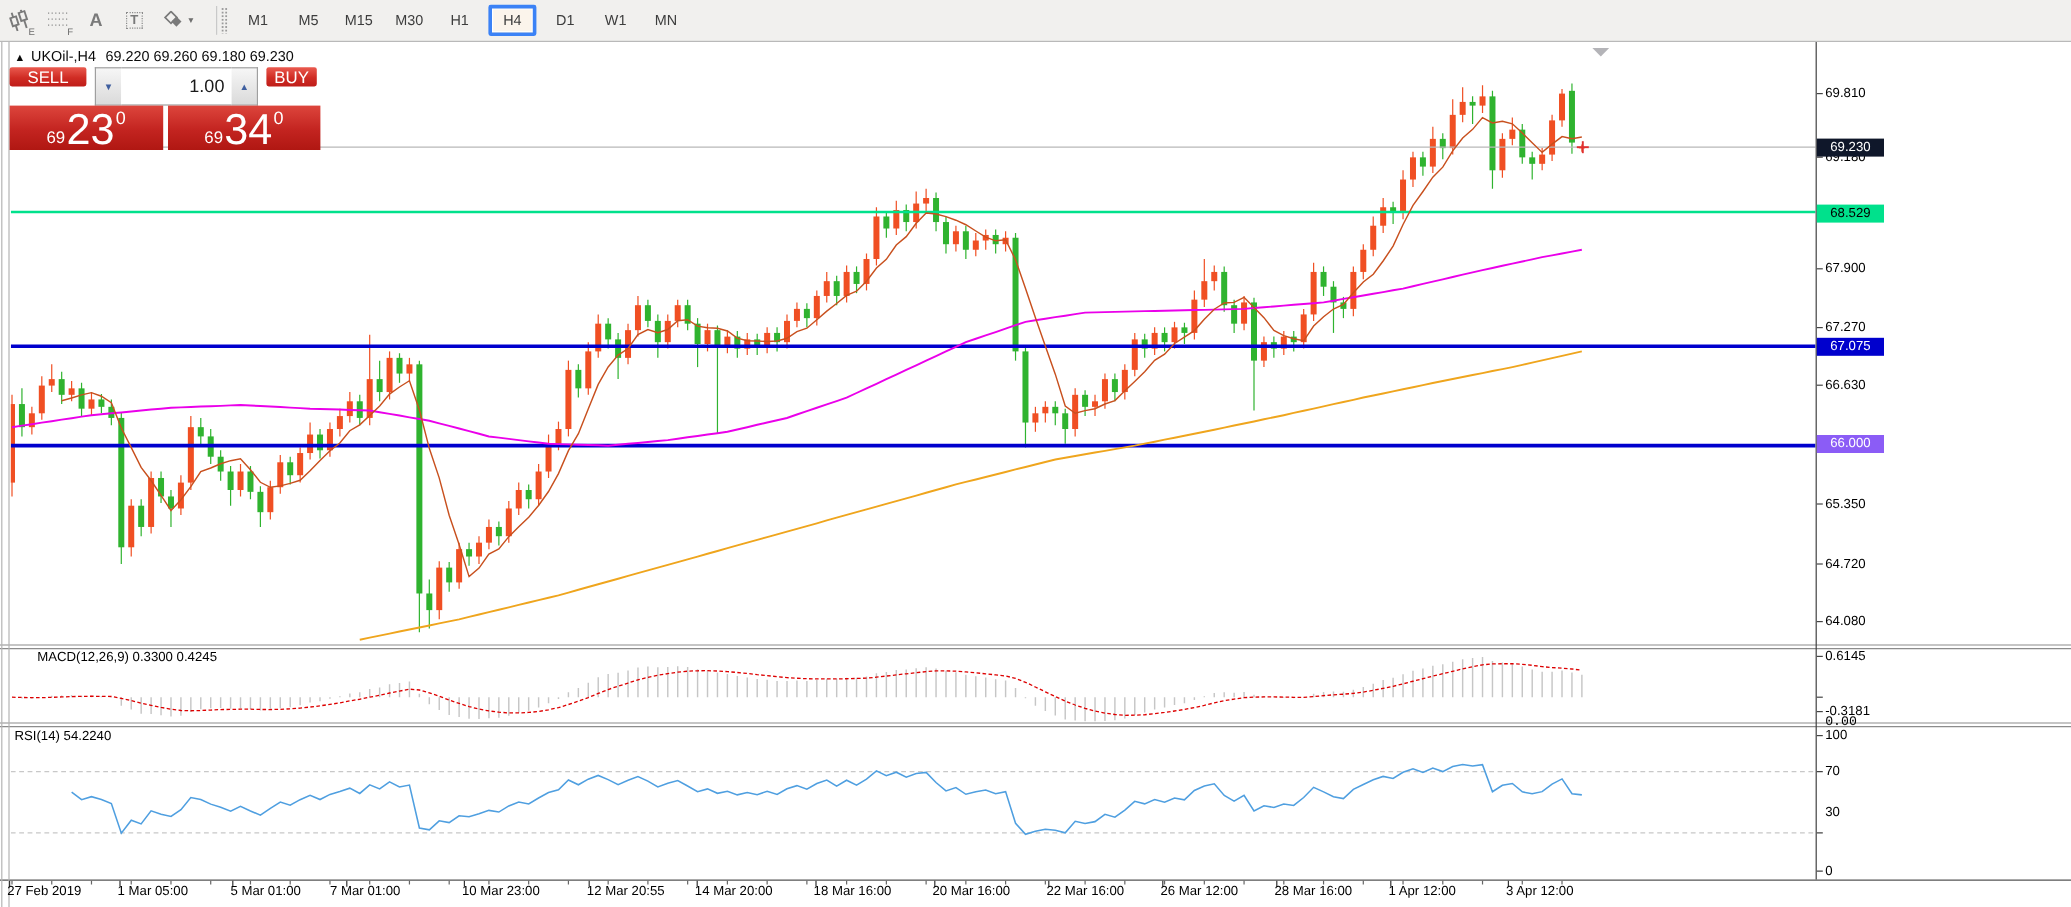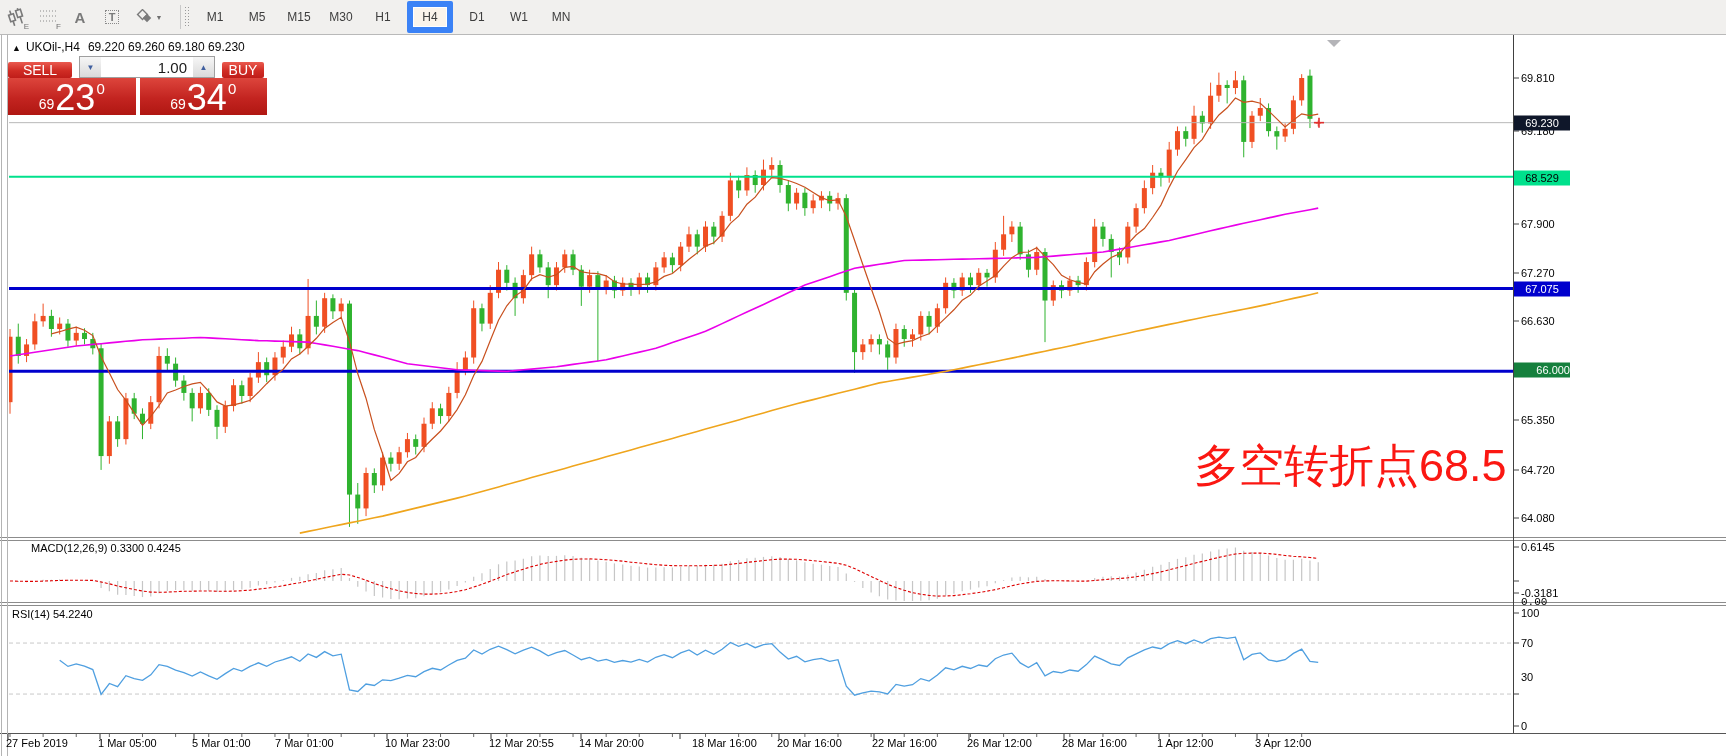--- a/index.html
+++ b/index.html
@@ -13,28 +13,28 @@
   .tb-icon svg{display:block;}
   .tb-sub{position:absolute;right:-1px;bottom:-2px;font-size:8px;color:#6f6f6f;}
   .tb-glyph{font-size:15px;color:#7a7a7a;font-weight:bold;}
   .tbox{border:1px dotted #8a8a8a;padding:0 3px;font-size:11px;color:#7a7a7a;font-weight:bold;}
   .dd-arrow{font-size:7px;color:#6f6f6f;margin-left:2px;cursor:pointer;}
   .tb-sep{width:1px;height:24px;background:#c9c9c9;margin:0 3px 0 10px;}
   .tb-handle{width:6px;height:22px;margin-right:4px;
              background-image:radial-gradient(#9a9a9a 34%,transparent 35%);background-size:3px 3px;}
   .tf-btn{min-width:24px;padding:4px 5px;margin:0 3px;font-size:12px;color:#3d3d3d;text-align:center;
           border:1px solid transparent;border-radius:2px;cursor:pointer;line-height:12px;}
-  .tf-btn.active{background:#fbf4eb;border:6px solid #3b82f6;box-shadow:0 0 0 1px #fff inset;}
+  .tf-btn.active{background:#fbf4eb;border:3px solid #3b82f6;box-shadow:0 0 0 1px #fff inset;}
   
   .chart-title{position:absolute;left:12px;top:40px;font-size:12px;color:#0a0a0a;z-index:4;white-space:nowrap;}
   .chart-title .arr{font-size:9px;margin-right:5px;}
   .chart-title .ohlc{margin-left:8px;}
   
   .trade-panel{position:absolute;left:8px;top:56px;width:259px;z-index:5;}
-  .tp-row1{display:flex;height:22px;align-items:flex-end;}
+  .tp-row1{display:flex;height:32px;align-items:flex-start;}
   .btn-sell,.btn-buy{background:linear-gradient(180deg,#ea5a4f 0%,#d02c24 55%,#bf1d19 100%);
       color:#fff;display:flex;align-items:center;justify-content:center;font-size:14px;
       border-radius:2px;cursor:pointer;}
   .btn-sell{width:64px;}
   .btn-buy{width:42px;margin-left:7px;}
   .vol-wrap{display:flex;margin-left:7px;height:100%;}
   .spin{width:22px;background:linear-gradient(#f6f6f6,#dadada);border:1px solid #9f9f9f;
         display:flex;align-items:center;justify-content:center;color:#3f5f9f;font-size:8px;cursor:pointer;box-sizing:border-box;}
   .spin.left{border-right:none;}
   .spin.right{border-left:none;}
@@ -721,58 +721,57 @@
         <span class="pb-sup">0</span>
       </div>
       <div class="price-block">
         <span class="pb-small">69</span>
         <span class="pb-big">34</span>
         <span class="pb-sup">0</span>
       </div>
     </div>
   </div>
 
-  <div class="annotation">多空转折点68.5</div>
 
   <div class="ind-label" style="left:12px;top:542px;padding-left:19px;">MACD(12,26,9) 0.3300 0.4245</div>
   <div class="ind-label" style="left:12px;top:608px;text-align:right;">RSI(14) 54.2240</div>
 
   <div class="axis-hit" style="left:1514px;top:35px;width:212px;height:698px;"></div>
   <div class="axis-hit" style="left:0;top:733px;width:1726px;height:23px;"></div>
 
   <div id="ylabels">
       <div class="ylab" style="top: 78px;">69.810</div>
       <div class="ylab" style="top: 131px;">69.180</div>
       <div class="ylab" style="top: 224px;">67.900</div>
       <div class="ylab" style="top: 273px;">67.270</div>
       <div class="ylab" style="top: 321px;">66.630</div>
       <div class="ylab" style="top: 420px;">65.350</div>
       <div class="ylab" style="top: 470px;">64.720</div>
       <div class="ylab" style="top: 518px;">64.080</div>
       <div class="badge" style="top: 123px; background: #0f172a; color: rgb(255, 255, 255);">69.230</div>
       <div class="badge" style="top: 178px; background: rgb(0, 225, 140); color: rgb(0, 0, 0);">68.529</div>
       <div class="badge" style="top: 289px; background: rgb(0, 0, 205); color: rgb(255, 255, 255);">67.075</div>
-      <div class="badge" style="top: 370px; background: #15803d; color: rgb(255, 255, 255); text-align: right;">66.000</div>
+      <div class="badge" style="top: 370px; background: #8b5cf6; color: rgb(255, 255, 255);">66.000</div>
       <div class="ylab" style="top: 547px;">0.6145</div>
       <div class="ylab" style="top: 602px; font-family: Liberation Mono, monospace;">0.00</div>
       <div class="ylab" style="top: 593px;">-0.3181</div>
       <div class="ylab" style="top: 613px;">100</div>
       <div class="ylab" style="top: 643px;">70</div>
       <div class="ylab" style="top: 677px;">30</div>
       <div class="ylab" style="top: 726px;">0</div>
     </div>
   <div id="xlabels">
       <div class="xlab" style="left: 6px;">27 Feb 2019</div>
       <div class="xlab" style="left: 98px;">1 Mar 05:00</div>
       <div class="xlab" style="left: 192px;">5 Mar 01:00</div>
       <div class="xlab" style="left: 275px;">7 Mar 01:00</div>
       <div class="xlab" style="left: 385px;">10 Mar 23:00</div>
       <div class="xlab" style="left: 489px;">12 Mar 20:55</div>
       <div class="xlab" style="left: 579px;">14 Mar 20:00</div>
-      <div class="xlab" style="left: 692px;">18 Mar 16:00</div>
+      <div class="xlab" style="left: 678px;">18 Mar 16:00</div>
       <div class="xlab" style="left: 777px;">20 Mar 16:00</div>
       <div class="xlab" style="left: 872px;">22 Mar 16:00</div>
       <div class="xlab" style="left: 967px;">26 Mar 12:00</div>
       <div class="xlab" style="left: 1062px;">28 Mar 16:00</div>
       <div class="xlab" style="left: 1157px;">1 Apr 12:00</div>
       <div class="xlab" style="left: 1255px;">3 Apr 12:00</div>
     </div>
 </div>
 
 </body></html>

